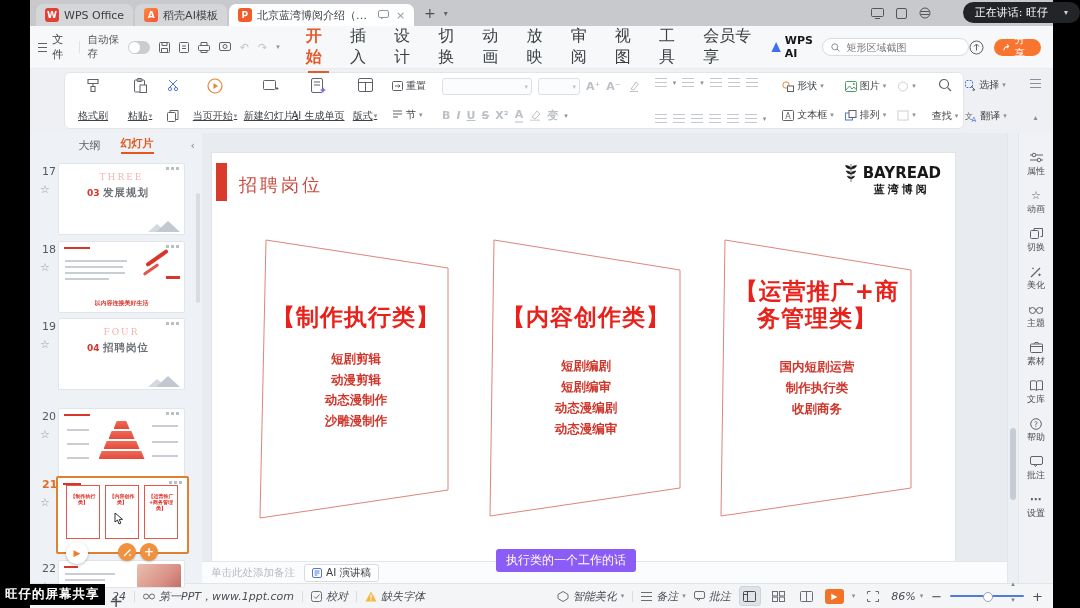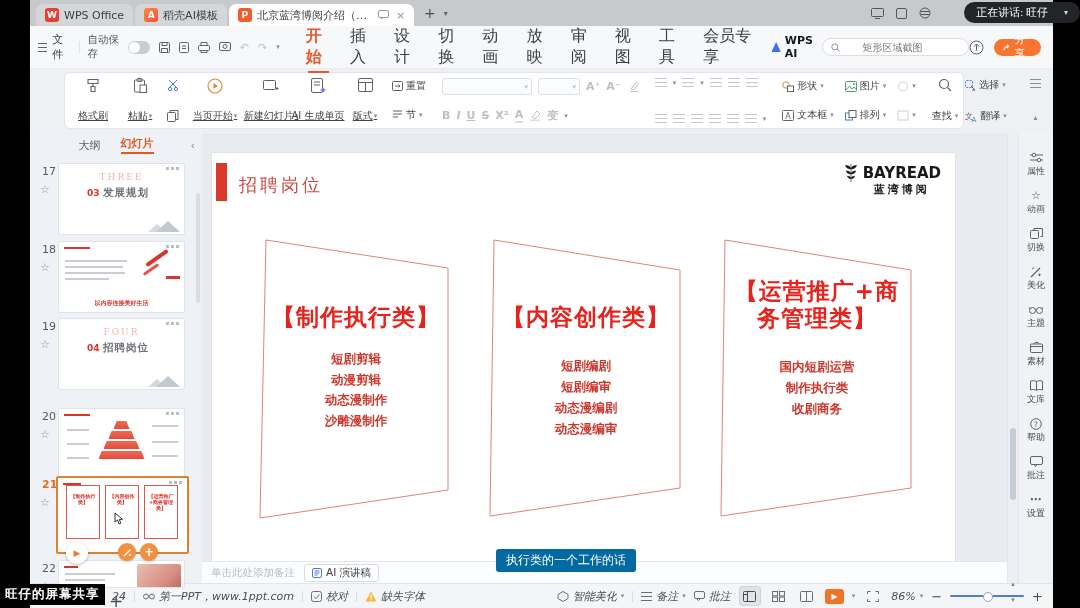--- a/index.html
+++ b/index.html
@@ -34,21 +34,21 @@
   .toggle .knob{position:absolute;left:1px;top:1px;width:11px;height:11px;border-radius:50%;background:#fff;}
   .quick{display:flex;align-items:center;gap:9px;margin-left:9px;color:#5f6368;}
   .quick .gr{color:#c1c6cc;font-size:11px;}
   .menus{display:flex;gap:19px;margin-left:26px;font-size:16px;justify-content:center;}
   .menu{position:relative;cursor:default;}
   .menu.active{color:#e45a2b;font-weight:bold;}
   .menu.active::after{content:"";position:absolute;left:2px;right:2px;bottom:-5px;height:2px;background:#e45a2b;}
   .wpsai{display:flex;align-items:center;gap:4px;margin-left:18px;font-weight:bold;font-size:11px;color:#17181a;}
   .ai-mark{width:11px;height:10px;background:#3f6df6;clip-path:polygon(50% 0,100% 100%,0 100%);}
   .search{margin-left:auto;width:150px;height:16px;border:1px solid #d9dce0;border-radius:9px;background:#fff;
-          display:flex;align-items:center;gap:20px;padding:0 8px;}
+          display:flex;align-items:center;gap:4px;padding:0 8px;}
   .search input{border:0;outline:0;width:100%;font-size:10px;color:#333;background:transparent;
                 font-family:"DejaVu Sans","Liberation Sans",sans-serif;}
   .share{height:17px;background:#f7752f;border-radius:9px;color:#fff;font-size:10.5px;display:flex;
          align-items:center;gap:4px;padding:0 9px;margin:0 4px 0 10px;}
 
   
   .ribbonrow{flex:0 0 57px;background:#eef0f3;display:flex;align-items:stretch;padding:3px 6px 4px 34px;}
   .ribbon{background:#fff;border:1px solid #e3e6e9;border-radius:6px;width:882px;display:flex;
           align-items:stretch;padding:3px 8px;gap:7px;}
   .rdiv{width:1px;background:#ececee;margin:2px 1px;}
@@ -155,24 +155,24 @@
   .vbtn{width:20px;height:18px;display:flex;align-items:center;justify-content:center;border-radius:3px;}
   .vbtn.vactive{background:#e0e4e9;border:1px solid #cfd4da;}
   .playbtn{width:19px;height:15px;background:#f07326;border-radius:3px;color:#fff;font-size:8px;display:flex;
            align-items:center;justify-content:center;}
   .ztrack{width:74px;height:2px;background:#4f7bd9;border-radius:1px;position:relative;}
   .zknob{position:absolute;left:45%;top:-3px;width:8px;height:8px;border-radius:50%;background:#fff;border:1px solid #98a5b8;}
   .zbtn{font-size:13px;color:#4a4e53;}
 
   
   .speak-pill{position:absolute;right:0;top:2px;height:21px;background:#232427;border-radius:11px;
-              display:flex;align-items:center;gap:16px;color:#fff;font-size:11px;padding:0 12px;font-family:Liberation Serif, serif;}
+              display:flex;align-items:center;gap:16px;color:#fff;font-size:11px;padding:0 12px;}
   .share-label{position:absolute;left:0;bottom:3px;background:#000;color:#fff;font-size:12.5px;font-weight:bold;
                padding:2px 5px;letter-spacing:1px;}
-  .caption-pill{position:absolute;left:496px;top:549px;background:#0369a1;color:#fff;font-size:12px;
+  .caption-pill{position:absolute;left:496px;top:549px;background:#8b5cf6;color:#fff;font-size:12px;
                 padding:3px 10px;border-radius:3px;z-index:20;}
   svg{display:block;}
 </style>
 </head>
 <body>
 
 <div id="frame">
 <div id="window">
 
   <div class="tabbar">

